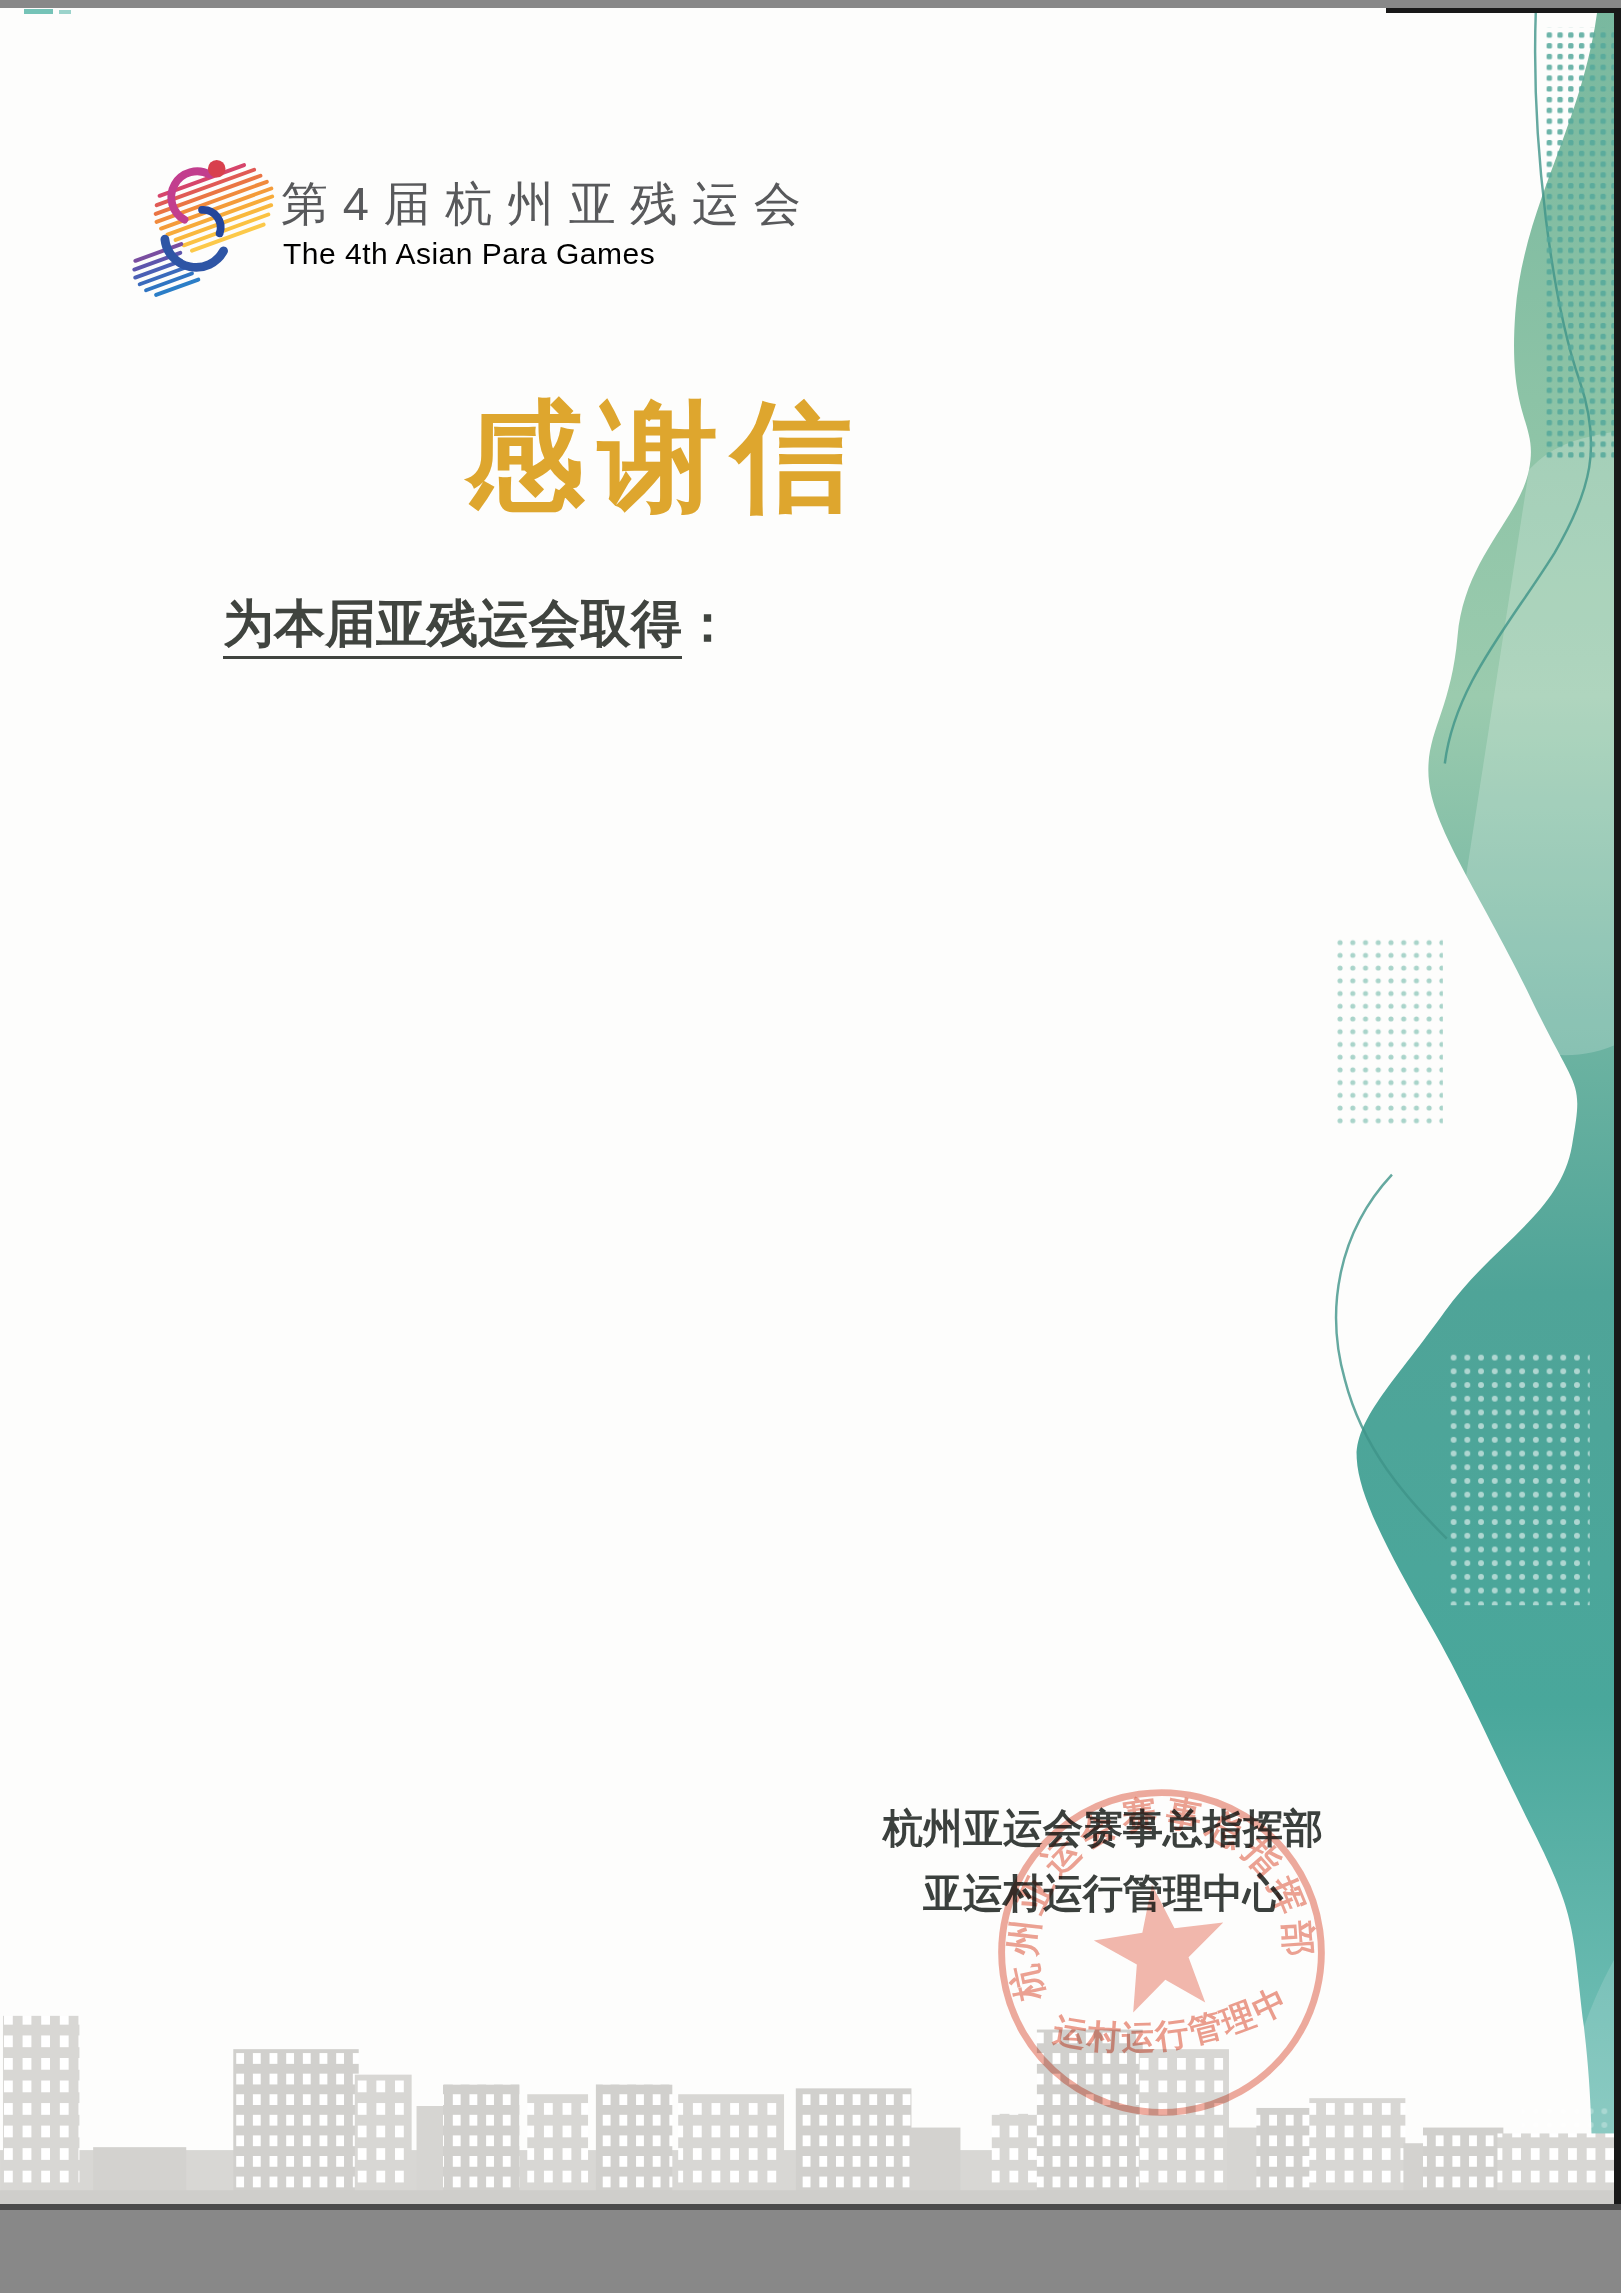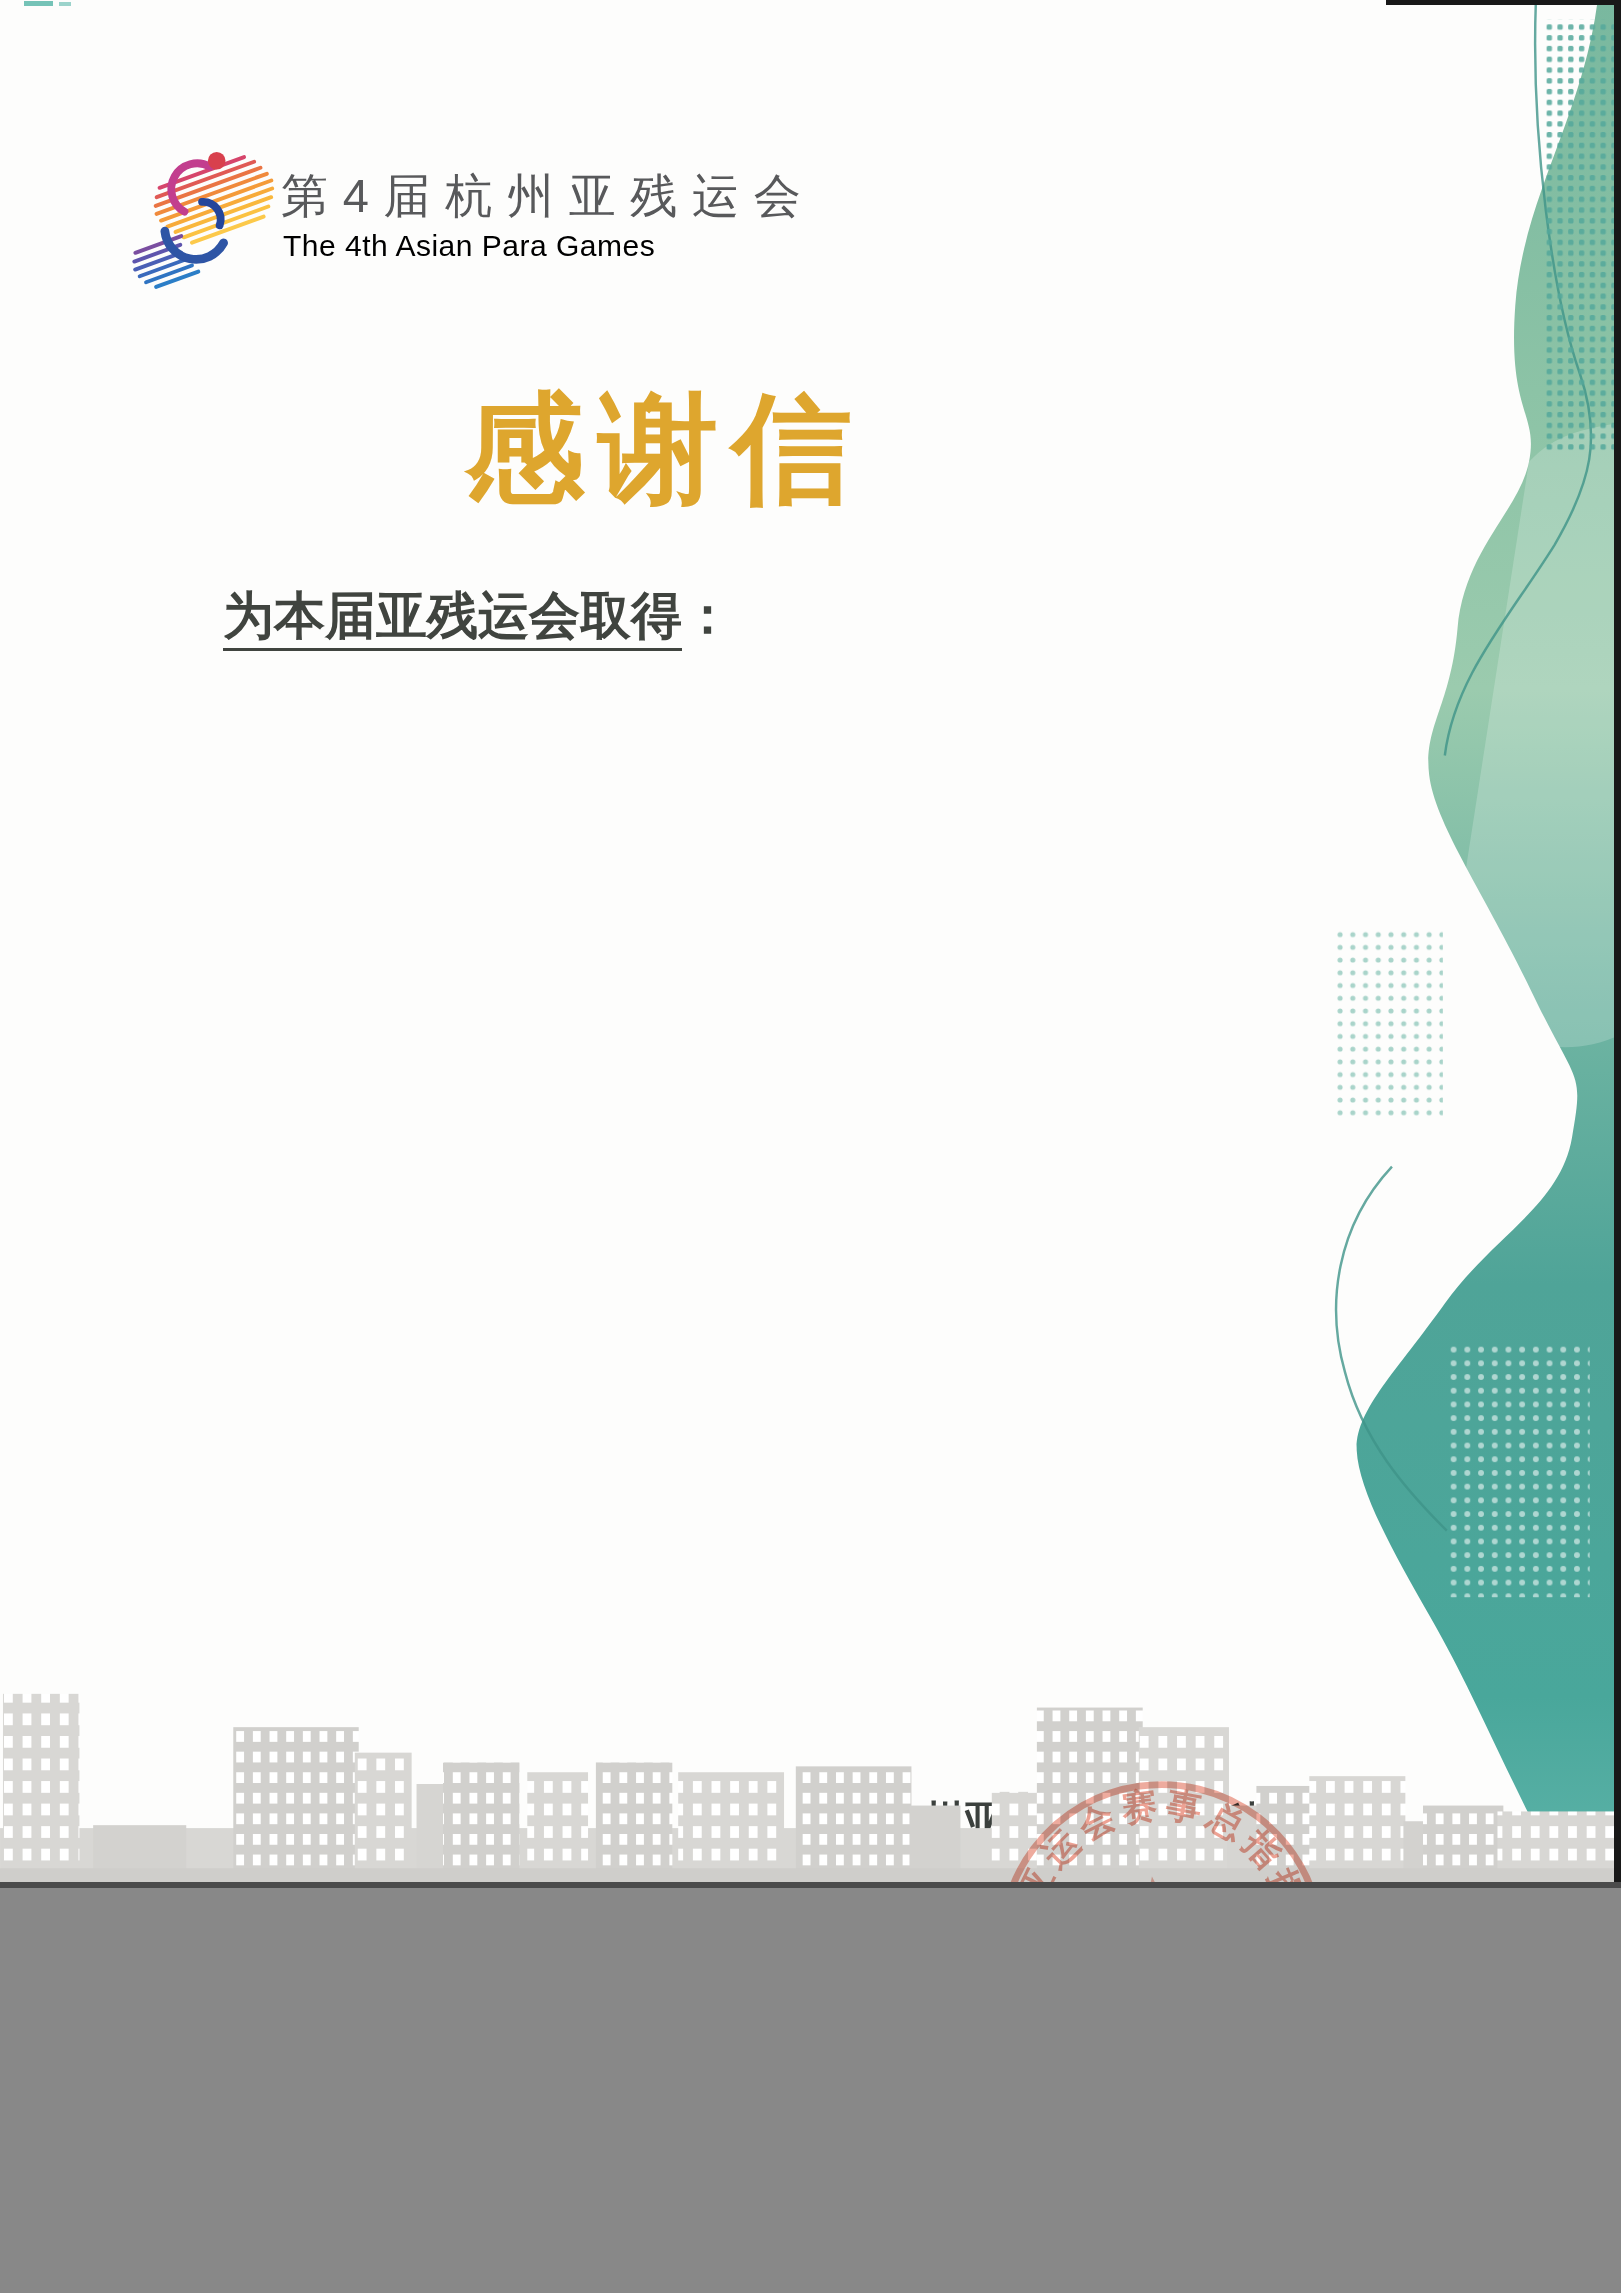--- a/index.html
+++ b/index.html
@@ -1,17 +1,17 @@
 <!DOCTYPE html>
 <html><head>
 <meta charset="utf-8">
 <style>
   html,body{margin:0;padding:0;background:#888;}
   .page{
-    position:relative;width:1621px;height:1888px;margin:0 auto;
+    position:relative;width:1621px;height:2202px;margin:8px auto;
     background:#fdfdfc;overflow:hidden;
     font-family:"Liberation Serif","DejaVu Serif",serif;
   }
   
   .decor-right{position:absolute;top:0;right:0;width:323px;height:2294px;z-index:1;}
   
   .edge-right{position:absolute;top:0;right:0;width:6.9px;height:2294px;background:#181818;z-index:9;}
   .edge-top{position:absolute;top:0;right:0;width:235px;height:4.9px;background:#181818;z-index:9;}
   .edge-bottom{position:absolute;bottom:0;left:0;width:100%;height:5.9px;background:#4b4b4b;z-index:9;}
   .mark-topleft{position:absolute;top:1px;left:23.5px;width:29px;height:4.9px;background:#3aa99a;z-index:9;opacity:.7;}

